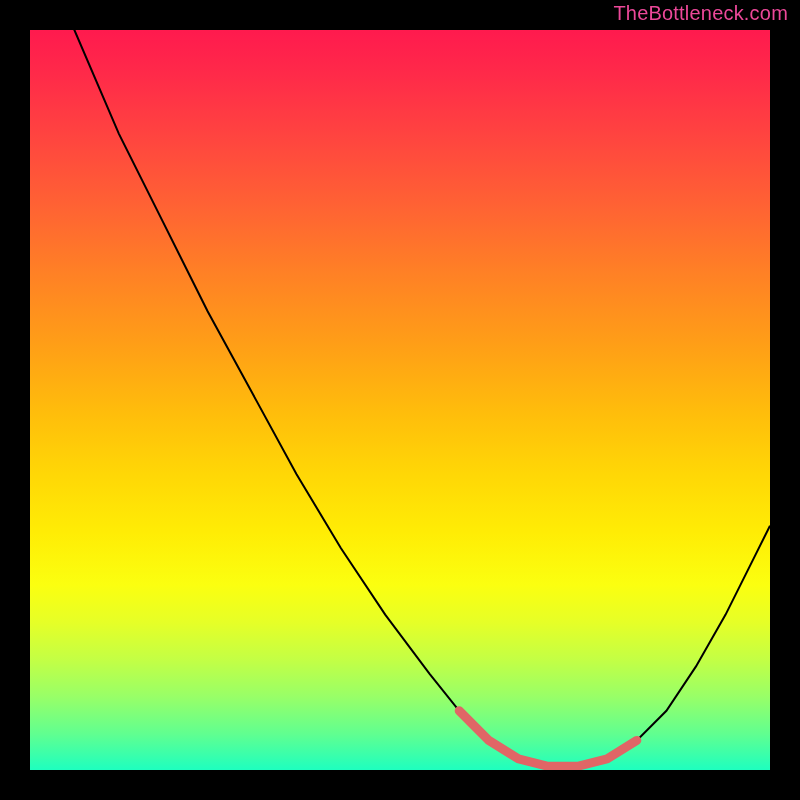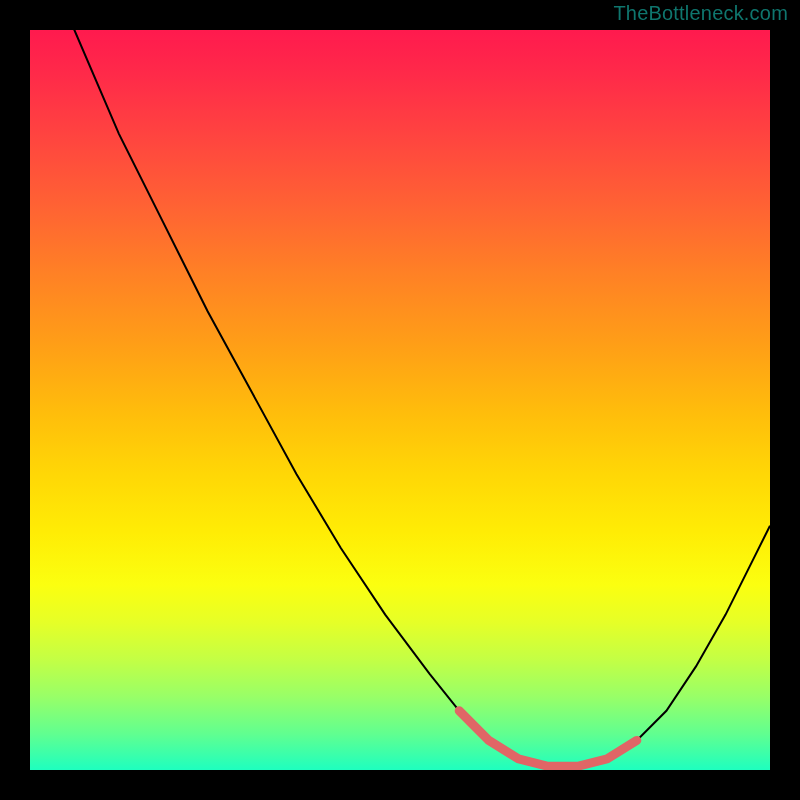--- a/index.html
+++ b/index.html
@@ -59,21 +59,21 @@
   .highlight {
     fill: none;
     stroke: #e06666;
     stroke-width: 9;
     stroke-linecap: round;
   }
   .watermark {
     position: absolute;
     top: 2px;
     right: 12px;
-    color: #0f766e;
+    color: #ec4899;
     font-size: 20px;
     font-weight: 500;
     letter-spacing: 0.2px;
     user-select: none;
   }
 </style>
 </head>
 <body>
 
 <div class="stage">

